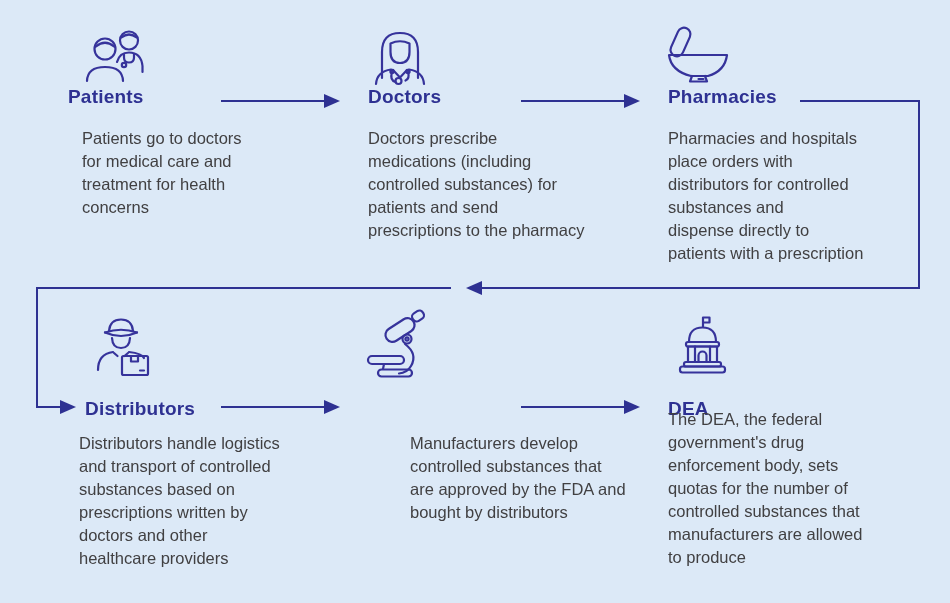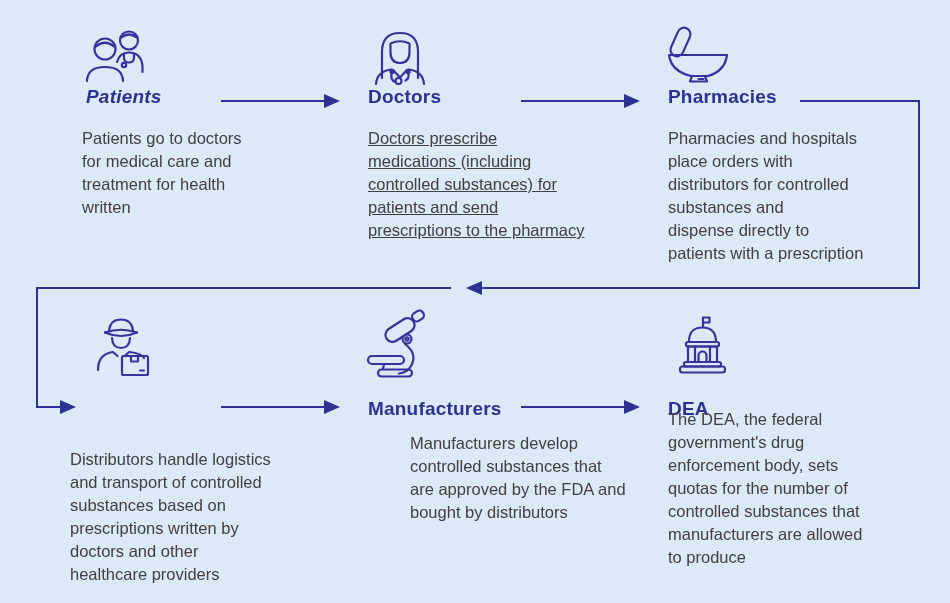--- a/index.html
+++ b/index.html
@@ -56,45 +56,45 @@
       <circle cx="49" cy="14.5" r="9"></circle>
       <path d="M41.5,11.5 Q49,5.5 56.5,11.5"></path>
       <path d="M37,36 Q39.5,26.5 49,26.5 Q61,26.5 62.5,40 L62.5,46"></path>
       <path d="M44,28 v3.5 q0,5 5,5 q5,0 5,-5 v-3.5"></path>
       <circle cx="44" cy="39" r="2.2"></circle>
       <circle cx="25" cy="23" r="10.5"></circle>
       <path d="M16,20.5 Q25,13 34,20.5"></path>
       <path d="M7,55 Q7.5,41 25,41 Q42.5,41 43,55"></path>
     </svg>
   </div>
-  <h3 class="step-title" style="left:86px;top:86px;font-style:italic;">Patients</h3>
+  <h3 class="step-title" style="left:68px;top:86px;">Patients</h3>
   <p class="step-desc" style="left:82px;top:127px;">Patients go to doctors
 for medical care and
 treatment for health
-written</p>
+concerns</p>
 
   <div class="line" style="left:221px;top:100px;width:103px;height:2px;"></div>
   <div class="head head-right" style="left:324px;top:94px;"></div>
 
   <div class="step-icon" style="left:360px;top:20px;">
     <svg width="80" height="66" viewBox="0 0 80 66" fill="none" stroke="#36339b" stroke-width="2.2" stroke-linecap="round" stroke-linejoin="round">
       <path d="M22,58 L22,32 Q22,13 40,13 Q58,13 58,32 L58,58"></path>
       <path d="M30.5,23.5 Q40,19 49.5,23.5 L49.5,32 Q49.5,43 40,43 Q30.5,43 30.5,32 Z"></path>
       <path d="M16,64 Q17,51.5 31,49.5"></path>
       <path d="M33,50 L40,57.5 L47,50"></path>
       <path d="M49,49.5 Q63,51.5 64,64"></path>
       <path d="M32,52 Q29.5,60 35.5,62"></path>
       <circle cx="38.5" cy="61" r="3"></circle>
       <path d="M48,52 Q50,58.5 45.5,60.5"></path>
       <circle cx="32" cy="51.5" r="1.6"></circle>
       <circle cx="48" cy="51.5" r="1.6"></circle>
     </svg>
   </div>
   <h3 class="step-title" style="left:368px;top:86px;text-align:center;">Doctors</h3>
-  <p class="step-desc" style="left:368px;top:127px;text-decoration:underline;">Doctors prescribe
+  <p class="step-desc" style="left:368px;top:127px;">Doctors prescribe
 medications (including
 controlled substances) for
 patients and send
 prescriptions to the pharmacy</p>
 
   <div class="line" style="left:521px;top:100px;width:103px;height:2px;"></div>
   <div class="head head-right" style="left:624px;top:94px;"></div>
 
   <div class="step-icon" style="left:662px;top:22px;">
     <svg width="78" height="62" viewBox="0 0 78 62" fill="none" stroke="#36339b" stroke-width="2.2" stroke-linecap="round" stroke-linejoin="round">
@@ -128,21 +128,22 @@
       <path d="M21,20.5 Q37,27.5 53,20.5"></path>
       <path d="M28,26 Q28.5,36 37,36 Q45.5,36 46,26"></path>
       <path d="M14,58 Q14,42 29,40"></path>
       <path d="M30,41 l3.5,3 M44,41 l-3.5,3"></path>
       <path d="M45,40 Q58,41.5 60,46"></path>
       <rect x="38" y="44" width="26" height="19" rx="1.5"></rect>
       <path d="M47,44 v5.5 h7 v-5.5"></path>
       <path d="M56,58.5 h4"></path>
     </svg>
   </div>
-  <p class="step-desc" style="left:70px;top:432px;margin-top:16px;">Distributors handle logistics
+  <h3 class="step-title" style="left:85px;top:398px;">Distributors</h3>
+  <p class="step-desc" style="left:79px;top:432px;">Distributors handle logistics
 and transport of controlled
 substances based on
 prescriptions written by
 doctors and other
 healthcare providers</p>
 
   <div class="line" style="left:221px;top:406px;width:103px;height:2px;"></div>
   <div class="head head-right" style="left:324px;top:400px;"></div>
 
   <div class="step-icon" style="left:358px;top:308px;">
@@ -150,21 +151,20 @@
       <rect x="54" y="3.5" width="12" height="9" rx="4" transform="rotate(-33 60 8)"></rect>
       <rect x="26" y="15" width="32" height="14" rx="7" transform="rotate(-33 42 22)"></rect>
       <circle cx="49" cy="31" r="4.5"></circle>
       <circle cx="49" cy="31" r="1.6"></circle>
       <path d="M47,36 Q60,46 53,58 Q49,65 41,65.5"></path>
       <rect x="10" y="48" width="36" height="8" rx="4"></rect>
       <path d="M26,56 L25,61"></path>
       <rect x="20" y="61.5" width="34" height="7" rx="3.5"></rect>
     </svg>
   </div>
-  <h3 class="step-title" style="left:368px;top:398px;">Manufacturers</h3>
   <p class="step-desc" style="left:368px;top:432px;margin-left:42px;">Manufacturers develop
 controlled substances that
 are approved by the FDA and
 bought by distributors</p>
 
   <div class="line" style="left:521px;top:406px;width:103px;height:2px;"></div>
   <div class="head head-right" style="left:624px;top:400px;"></div>
 
   <div class="step-icon" style="left:662px;top:314px;">
     <svg width="78" height="64" viewBox="0 0 78 64" fill="none" stroke="#36339b" stroke-width="2.2" stroke-linecap="round" stroke-linejoin="round">

